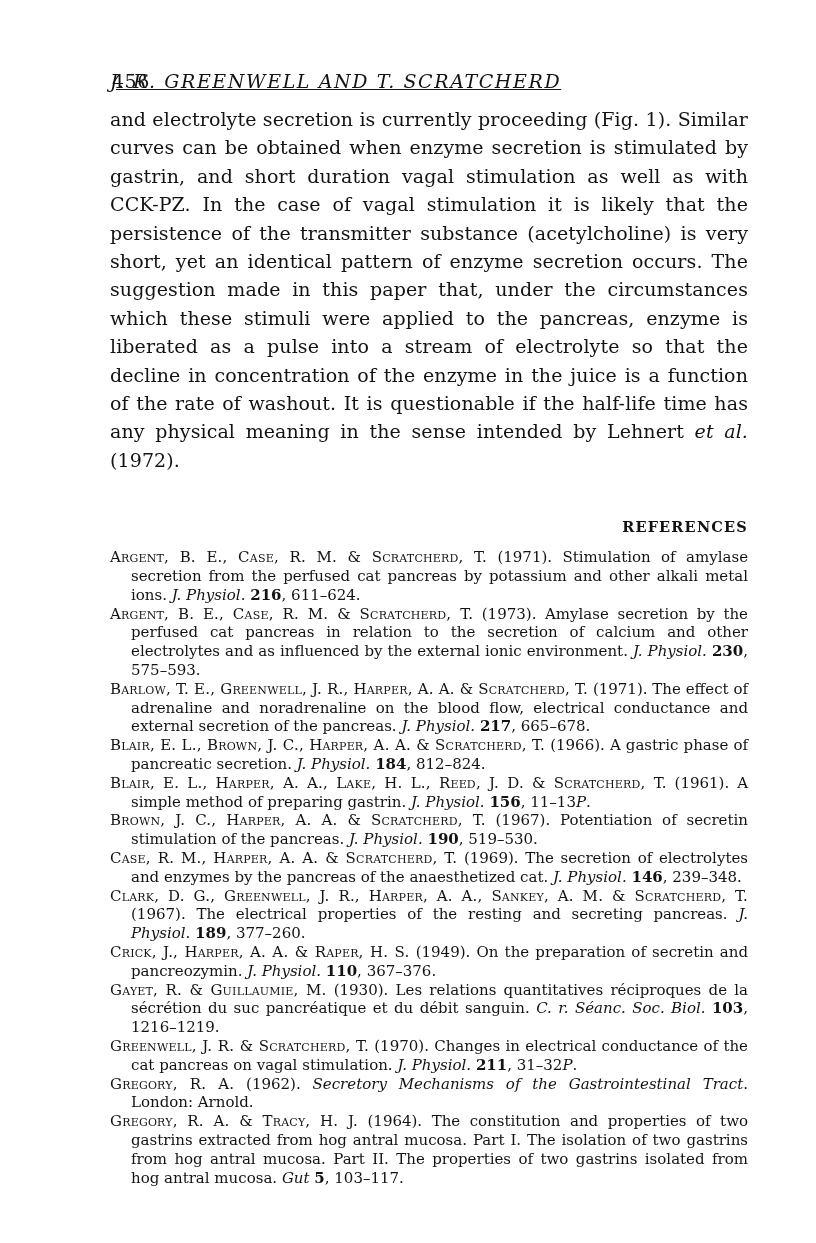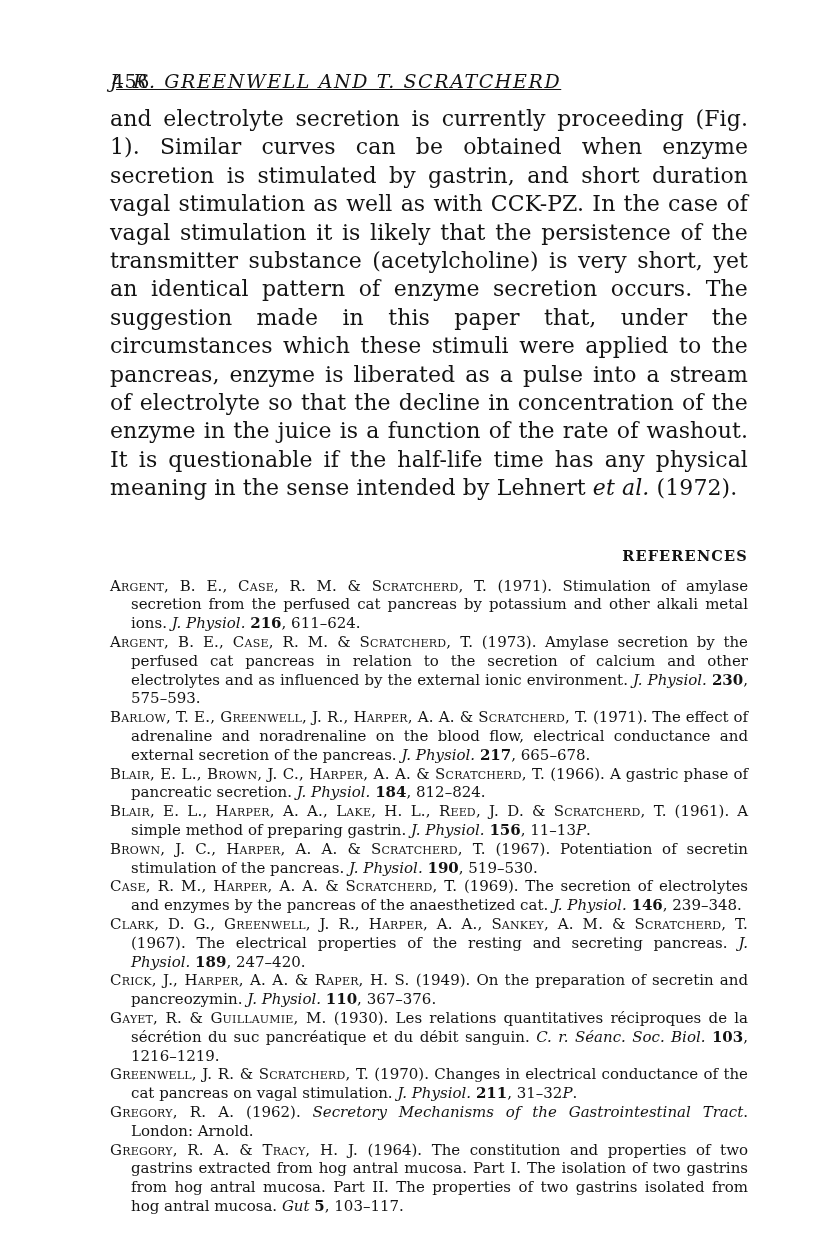--- a/index.html
+++ b/index.html
@@ -40,21 +40,21 @@
     font-style: italic;
     font-size: 19px;
     letter-spacing: 1.6px;
     white-space: nowrap;
     padding-top: 2px;
     text-decoration: underline;
   }
   
   .main-paragraph {
     margin-top: 11px;
-    font-size: 22px;
+    font-size: 19px;
     line-height: 28.4px;
     text-align: justify;
     letter-spacing: 0.1px;
   }
   
   .references-heading {
     margin-top: 44px;
     text-align: right;
     font-size: 14.5px;
     font-weight: bold;
@@ -92,21 +92,21 @@
     <div class="references-heading">REFERENCES</div>
 
     <div class="references-list">
         <div class="reference"><span class="seg-sc">Argent, B. E., Case, R. M. &amp; Scratcherd, T.</span><span class="seg"> (1971). Stimulation of amylase secretion from the perfused cat pancreas by potassium and other alkali metal ions. </span><span class="seg-i">J. Physiol.</span><span class="seg"> </span><span class="seg-b">216</span><span class="seg">, 611–624.</span></div>
         <div class="reference"><span class="seg-sc">Argent, B. E., Case, R. M. &amp; Scratcherd, T.</span><span class="seg"> (1973). Amylase secretion by the perfused cat pancreas in relation to the secretion of calcium and other electrolytes and as influenced by the external ionic environment. </span><span class="seg-i">J. Physiol.</span><span class="seg"> </span><span class="seg-b">230</span><span class="seg">, 575–593.</span></div>
         <div class="reference"><span class="seg-sc">Barlow, T. E., Greenwell, J. R., Harper, A. A. &amp; Scratcherd, T.</span><span class="seg"> (1971). The effect of adrenaline and noradrenaline on the blood flow, electrical conductance and external secretion of the pancreas. </span><span class="seg-i">J. Physiol.</span><span class="seg"> </span><span class="seg-b">217</span><span class="seg">, 665–678.</span></div>
         <div class="reference"><span class="seg-sc">Blair, E. L., Brown, J. C., Harper, A. A. &amp; Scratcherd, T.</span><span class="seg"> (1966). A gastric phase of pancreatic secretion. </span><span class="seg-i">J. Physiol.</span><span class="seg"> </span><span class="seg-b">184</span><span class="seg">, 812–824.</span></div>
         <div class="reference"><span class="seg-sc">Blair, E. L., Harper, A. A., Lake, H. L., Reed, J. D. &amp; Scratcherd, T.</span><span class="seg"> (1961). A simple method of preparing gastrin. </span><span class="seg-i">J. Physiol.</span><span class="seg"> </span><span class="seg-b">156</span><span class="seg">, 11–13</span><span class="seg-i">P</span><span class="seg">.</span></div>
         <div class="reference"><span class="seg-sc">Brown, J. C., Harper, A. A. &amp; Scratcherd, T.</span><span class="seg"> (1967). Potentiation of secretin stimulation of the pancreas. </span><span class="seg-i">J. Physiol.</span><span class="seg"> </span><span class="seg-b">190</span><span class="seg">, 519–530.</span></div>
         <div class="reference"><span class="seg-sc">Case, R. M., Harper, A. A. &amp; Scratcherd, T.</span><span class="seg"> (1969). The secretion of electrolytes and enzymes by the pancreas of the anaesthetized cat. </span><span class="seg-i">J. Physiol.</span><span class="seg"> </span><span class="seg-b">146</span><span class="seg">, 239–348.</span></div>
-        <div class="reference"><span class="seg-sc">Clark, D. G., Greenwell, J. R., Harper, A. A., Sankey, A. M. &amp; Scratcherd, T.</span><span class="seg"> (1967). The electrical properties of the resting and secreting pancreas. </span><span class="seg-i">J. Physiol.</span><span class="seg"> </span><span class="seg-b">189</span><span class="seg">, 247–420.</span></div>
+        <div class="reference"><span class="seg-sc">Clark, D. G., Greenwell, J. R., Harper, A. A., Sankey, A. M. &amp; Scratcherd, T.</span><span class="seg"> (1967). The electrical properties of the resting and secreting pancreas. </span><span class="seg-i">J. Physiol.</span><span class="seg"> </span><span class="seg-b">189</span><span class="seg">, 377–260.</span></div>
         <div class="reference"><span class="seg-sc">Crick, J., Harper, A. A. &amp; Raper, H. S.</span><span class="seg"> (1949). On the preparation of secretin and pancreozymin. </span><span class="seg-i">J. Physiol.</span><span class="seg"> </span><span class="seg-b">110</span><span class="seg">, 367–376.</span></div>
         <div class="reference"><span class="seg-sc">Gayet, R. &amp; Guillaumie, M.</span><span class="seg"> (1930). Les relations quantitatives réciproques de la sécrétion du suc pancréatique et du débit sanguin. </span><span class="seg-i">C. r. Séanc. Soc. Biol.</span><span class="seg"> </span><span class="seg-b">103</span><span class="seg">, 1216–1219.</span></div>
         <div class="reference"><span class="seg-sc">Greenwell, J. R. &amp; Scratcherd, T.</span><span class="seg"> (1970). Changes in electrical conductance of the cat pancreas on vagal stimulation. </span><span class="seg-i">J. Physiol.</span><span class="seg"> </span><span class="seg-b">211</span><span class="seg">, 31–32</span><span class="seg-i">P</span><span class="seg">.</span></div>
         <div class="reference"><span class="seg-sc">Gregory, R. A.</span><span class="seg"> (1962). </span><span class="seg-i">Secretory Mechanisms of the Gastrointestinal Tract</span><span class="seg">. London: Arnold.</span></div>
         <div class="reference"><span class="seg-sc">Gregory, R. A. &amp; Tracy, H. J.</span><span class="seg"> (1964). The constitution and properties of two gastrins extracted from hog antral mucosa. Part I. The isolation of two gastrins from hog antral mucosa. Part II. The properties of two gastrins isolated from hog antral mucosa. </span><span class="seg-i">Gut</span><span class="seg"> </span><span class="seg-b">5</span><span class="seg">, 103–117.</span></div>
       </div>
 
   </div>
 </div>
 

